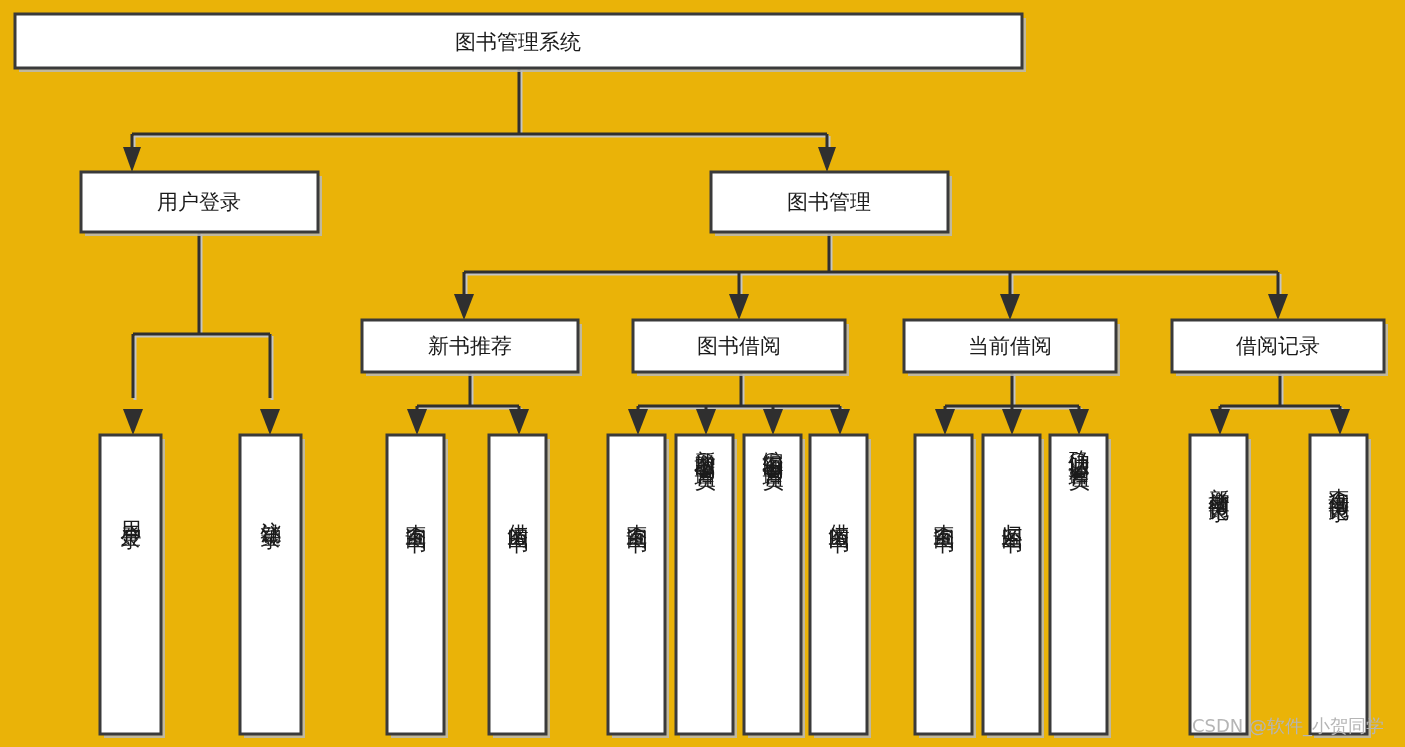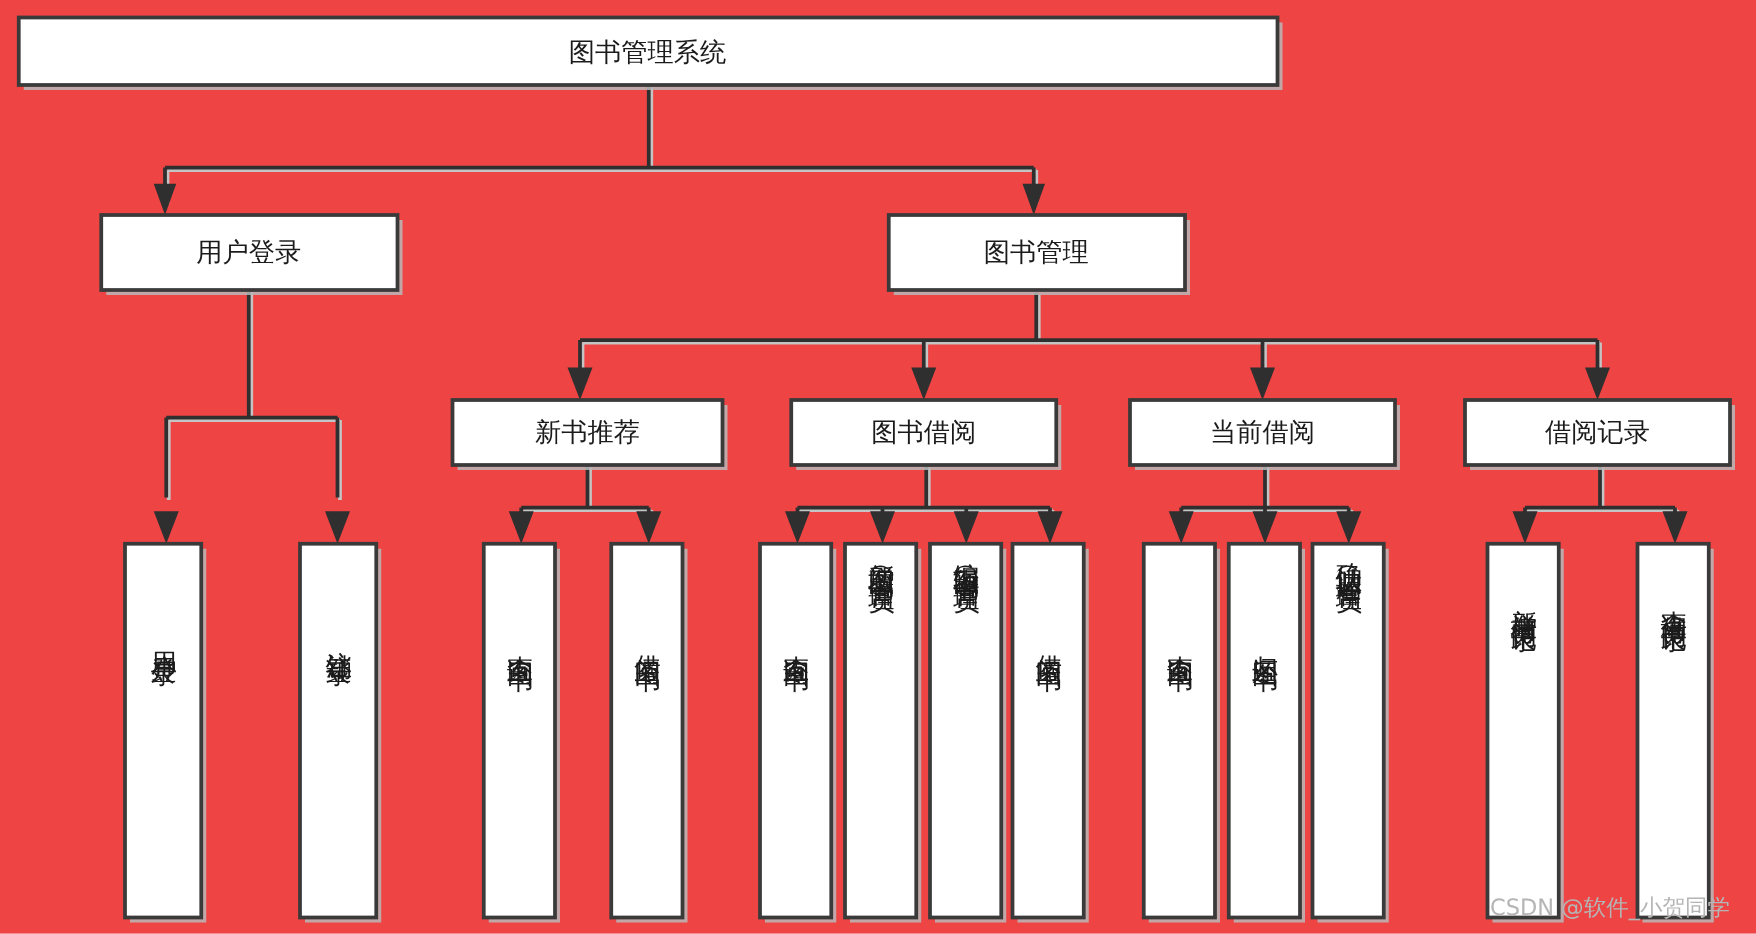--- a/index.html
+++ b/index.html
@@ -7,21 +7,21 @@
     padding: 0;
     background: #ffffff;
   }
   body {
     font-family: "Liberation Sans", "DejaVu Sans", sans-serif;
   }
   #diagram-root {
     position: relative;
     width: 1405px;
     height: 747px;
-    background: #ef4444;
+    background: #eab308;
     overflow: hidden;
   }
   svg.diagram-canvas {
     position: absolute;
     left: 0;
     top: 0;
     width: 1405px;
     height: 747px;
     display: block;
   }

